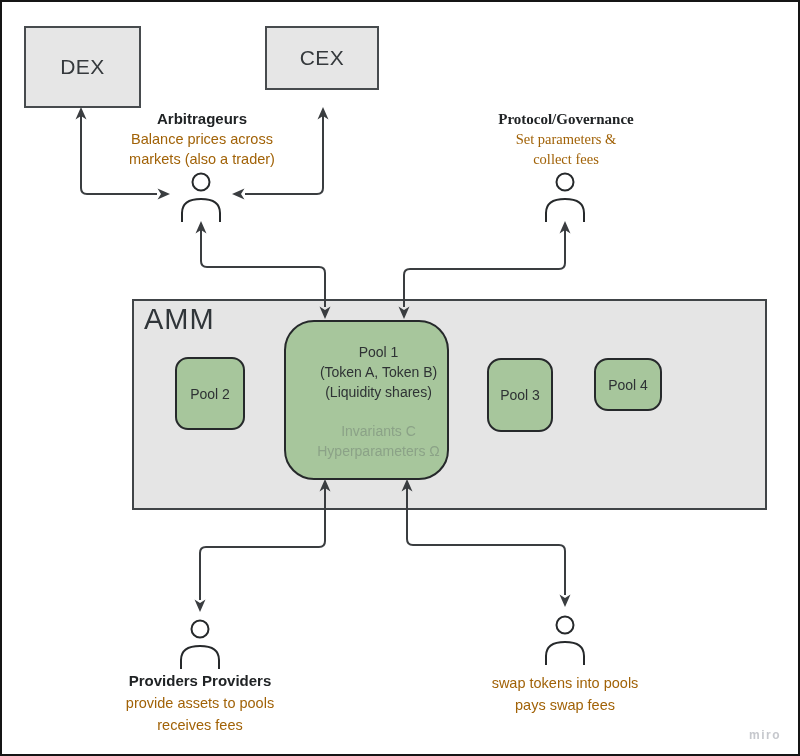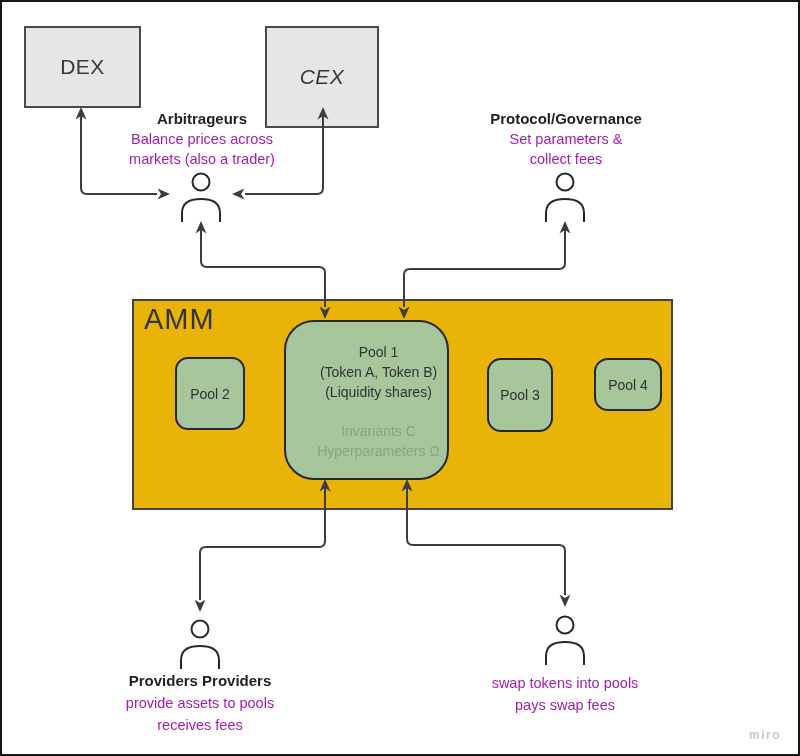--- a/index.html
+++ b/index.html
@@ -20,22 +20,22 @@
   .gray-box{
     position:absolute;
     background:#e6e6e6;
     border:2px solid #474b4e;
     box-sizing:border-box;
     display:flex;align-items:center;justify-content:center;
     z-index:2;
   }
   .gray-box .box-label{font-size:21px;color:#35393c;letter-spacing:0.5px;}
   #amm-box{
-    position:absolute;left:130px;top:297px;width:541px;height:211px;
-    background:#eab308;border:2px solid #404447;box-sizing:border-box;z-index:1;
+    position:absolute;left:130px;top:297px;width:635px;height:211px;
+    background:#e5e5e5;border:2px solid #404447;box-sizing:border-box;z-index:1;
   }
   #amm-label{
     position:absolute;left:10px;top:2px;
     font-size:29px;color:#303539;letter-spacing:1px;
   }
   .pool{
     position:absolute;
     background:#a7c69c;
     border:2px solid #26292b;
     box-sizing:border-box;
@@ -58,21 +58,21 @@
   .person svg{display:block;}
   .person circle{fill:#ffffff;stroke:#26292b;stroke-width:2;}
   .person .shoulders{fill:none;stroke:#26292b;stroke-width:2;stroke-linecap:round;}
   
   .actor-text{
     position:absolute;z-index:3;
     text-align:center;white-space:nowrap;
     transform:translateX(-50%);
   }
   .actor-title{font-size:15px;font-weight:bold;color:#202325;line-height:20px;}
-  .actor-line{font-size:14.5px;color:#a21caf;line-height:20px;}
+  .actor-line{font-size:14.5px;color:#a16207;line-height:20px;}
   .actor-text.lower .actor-title{line-height:22px;}
   .actor-text.lower .actor-line{line-height:22px;}
   
   #watermark{
     position:absolute;right:17px;bottom:12px;
     font-size:12px;font-weight:bold;color:#c6c8cd;letter-spacing:1.5px;z-index:2;
   }
 </style>
 </head>
 <body>
@@ -108,21 +108,21 @@
     <g>
       <path class="shaft" d="M405 486 V537 Q405 543 411 543 H557 Q563 543 563 549 V593"></path>
       <path class="head" d="M405 477 L399.5 489.5 L405 486 L410.5 489.5 Z"></path>
       <path class="head" d="M563 605 L557.5 592.5 L563 596 L568.5 592.5 Z"></path>
     </g>
   </svg>
 
   <div class="gray-box" style="left:22px;top:24px;width:117px;height:82px;">
     <span class="box-label">DEX</span>
   </div>
-  <div class="gray-box" style="left:263px;top:24px;width:114px;height:102px;font-style:italic;">
+  <div class="gray-box" style="left:263px;top:24px;width:114px;height:64px;">
     <span class="box-label">CEX</span>
   </div>
 
   <div id="amm-box">
     <div id="amm-label">AMM</div>
   </div>
 
   <div class="pool" id="pool-2">
     <span class="pool-label">Pool 2</span>
   </div>
@@ -164,21 +164,21 @@
       <circle cx="23" cy="10" r="8.5"></circle>
       <path class="shoulders" d="M4 50 V41 Q4 27 23 27 Q42 27 42 41 V50"></path>
     </svg>
   </div>
 
   <div class="actor-text" style="left:200px;top:107px;">
     <div class="actor-title">Arbitrageurs</div>
     <div class="actor-line">Balance prices across</div>
     <div class="actor-line">markets (also a trader)</div>
   </div>
-  <div class="actor-text" style="left:564px;top:107px;">
+  <div class="actor-text" style="left:564px;top:107px;font-family:Liberation Serif, serif;">
     <div class="actor-title">Protocol/Governance</div>
     <div class="actor-line">Set parameters &amp;</div>
     <div class="actor-line">collect fees</div>
   </div>
   <div class="actor-text lower" style="left:198px;top:668px;">
     <div class="actor-title">Providers Providers</div>
     <div class="actor-line">provide assets to pools</div>
     <div class="actor-line">receives fees</div>
   </div>
   <div class="actor-text lower" style="left:563px;top:670px;">

